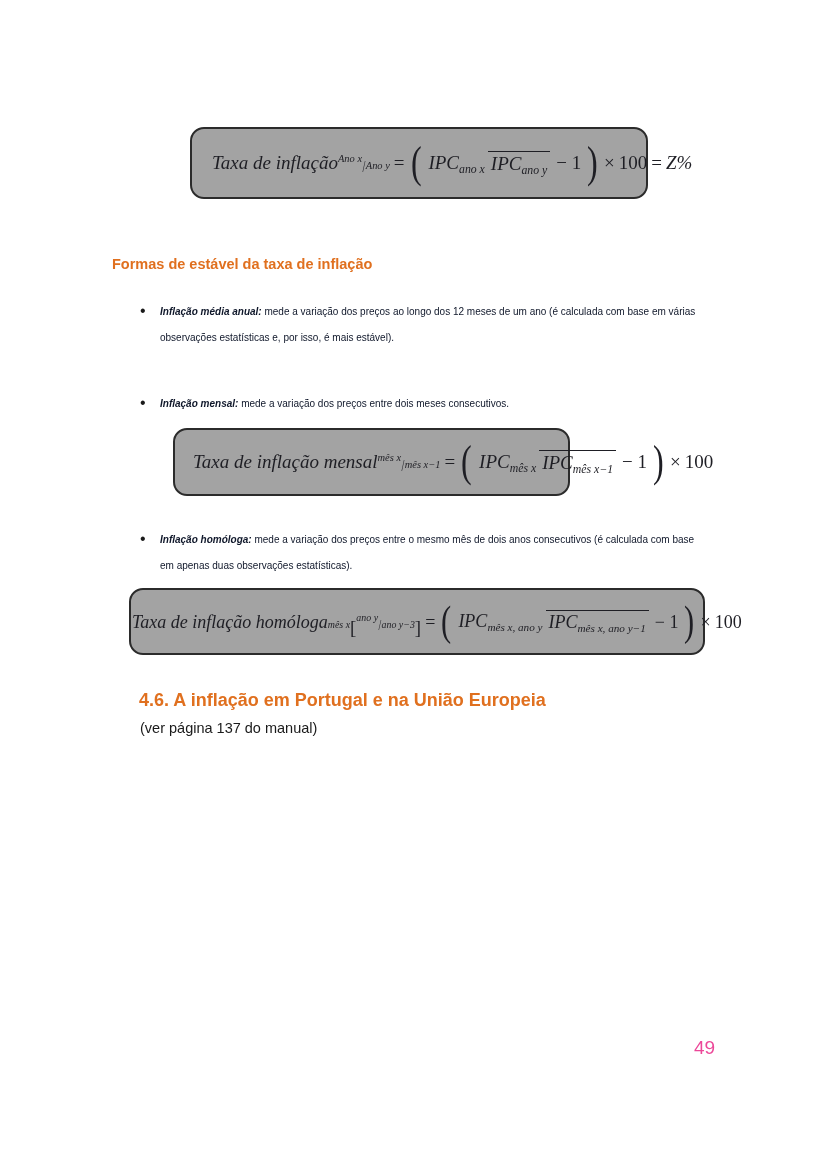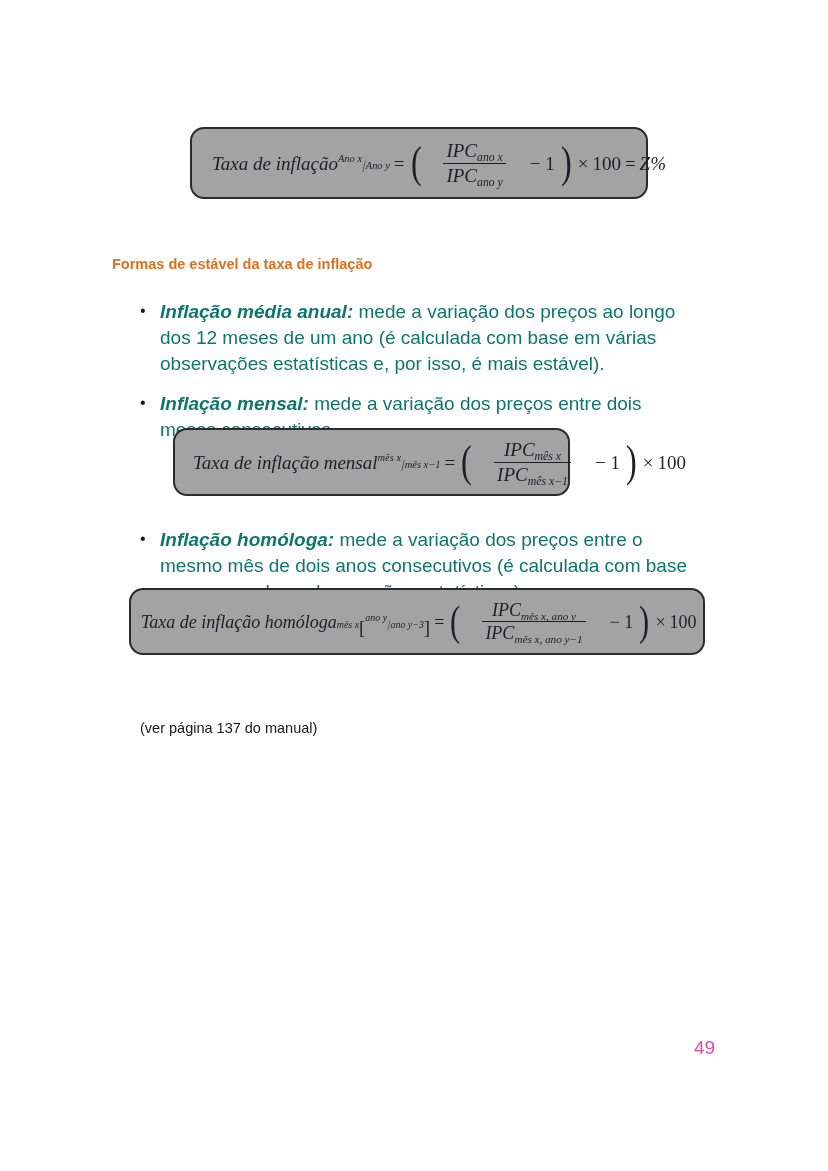--- a/index.html
+++ b/index.html
@@ -68,25 +68,25 @@
     font-style: normal;
     padding: 0 0.04em;
     transform: scale(1, 1.55);
     display: inline-block;
   }
   .slashfrac .den { position: relative; top: 0.34em; }
 
   
   .frac {
     display: inline-flex;
-    flex-direction: column;
+    flex-direction: row;
     align-items: center;
     justify-content: center;
     vertical-align: middle;
-    margin: 0 20px;
+    margin: 0 2px;
     line-height: 1.12;
   }
   .frac .num { padding: 0 3px 1px 3px; }
   .frac .den { padding: 1px 3px 0 3px; border-top: 1.6px solid #1e1e24; }
 
   
   .bigparen {
     font-style: normal;
     font-size: 2.35em;
     line-height: 0.62;
@@ -126,23 +126,23 @@
   }
   .bullet-dot {
     width: 20px;
     flex: 0 0 20px;
     font-size: 16px;
     line-height: 24px;
     text-align: left;
     color: #1a1a1a;
   }
   .bullet-text {
-    font-size: 19px;
+    font-size: 10px;
     line-height: 26px;
-    color: #0f766e;
+    color: #0f172a;
   }
   .bullet-text i {
     font-weight: bold;
     font-style: italic;
   }
 
   .page-number {
     position: absolute;
     font-size: 19px;
     color: #ec4899;
@@ -222,21 +222,21 @@
     </div>
   </div>
 
   <div class="bullet-item" style="left:140px; top:527px; width:570px;">
     <div class="bullet-dot">•</div>
     <div class="bullet-text">
       <i>Inflação homóloga:</i><span> mede a variação dos preços entre o mesmo mês de dois anos consecutivos (é calculada com base em apenas duas observações estatísticas).</span>
     </div>
   </div>
 
-  <div class="formula-box" style="left:129px; top:588px; width:576px; height:67px; padding-left:10px;">
+  <div class="formula-box" style="left:129px; top:588px; width:576px; height:67px; padding-left:1px;">
     <div class="formula-inner" style="font-size:18px;">
       <span>Taxa de inflação homóloga</span>
       <span class="sub-small">mês x</span>
       <span class="sub-small brack">[</span>
       <span class="slashfrac">
         <span class="sub-small num">ano y</span>
         <span class="sub-small slash">/</span>
         <span class="sub-small den">ano y−3</span>
       </span>
       <span class="sub-small brack">]</span>
@@ -250,18 +250,19 @@
           <span>IPC</span><span class="sub">mês x,  ano y−1</span>
         </span>
       </span>
       <span class="op">− 1</span>
       <span class="bigparen">)</span>
       <span class="op">×</span>
       <span class="num-up">100</span>
     </div>
   </div>
 
+  <div class="heading-orange h-big" style="left:139px; top:690px;">4.6. A inflação em Portugal e na União Europeia</div>
 
   <div class="textline" style="left:140px; top:716px;">(ver página 137 do manual)</div>
 
   <div class="page-number" style="left:694px; top:1037px;">49</div>
 
 </div>
 
 </body></html>

